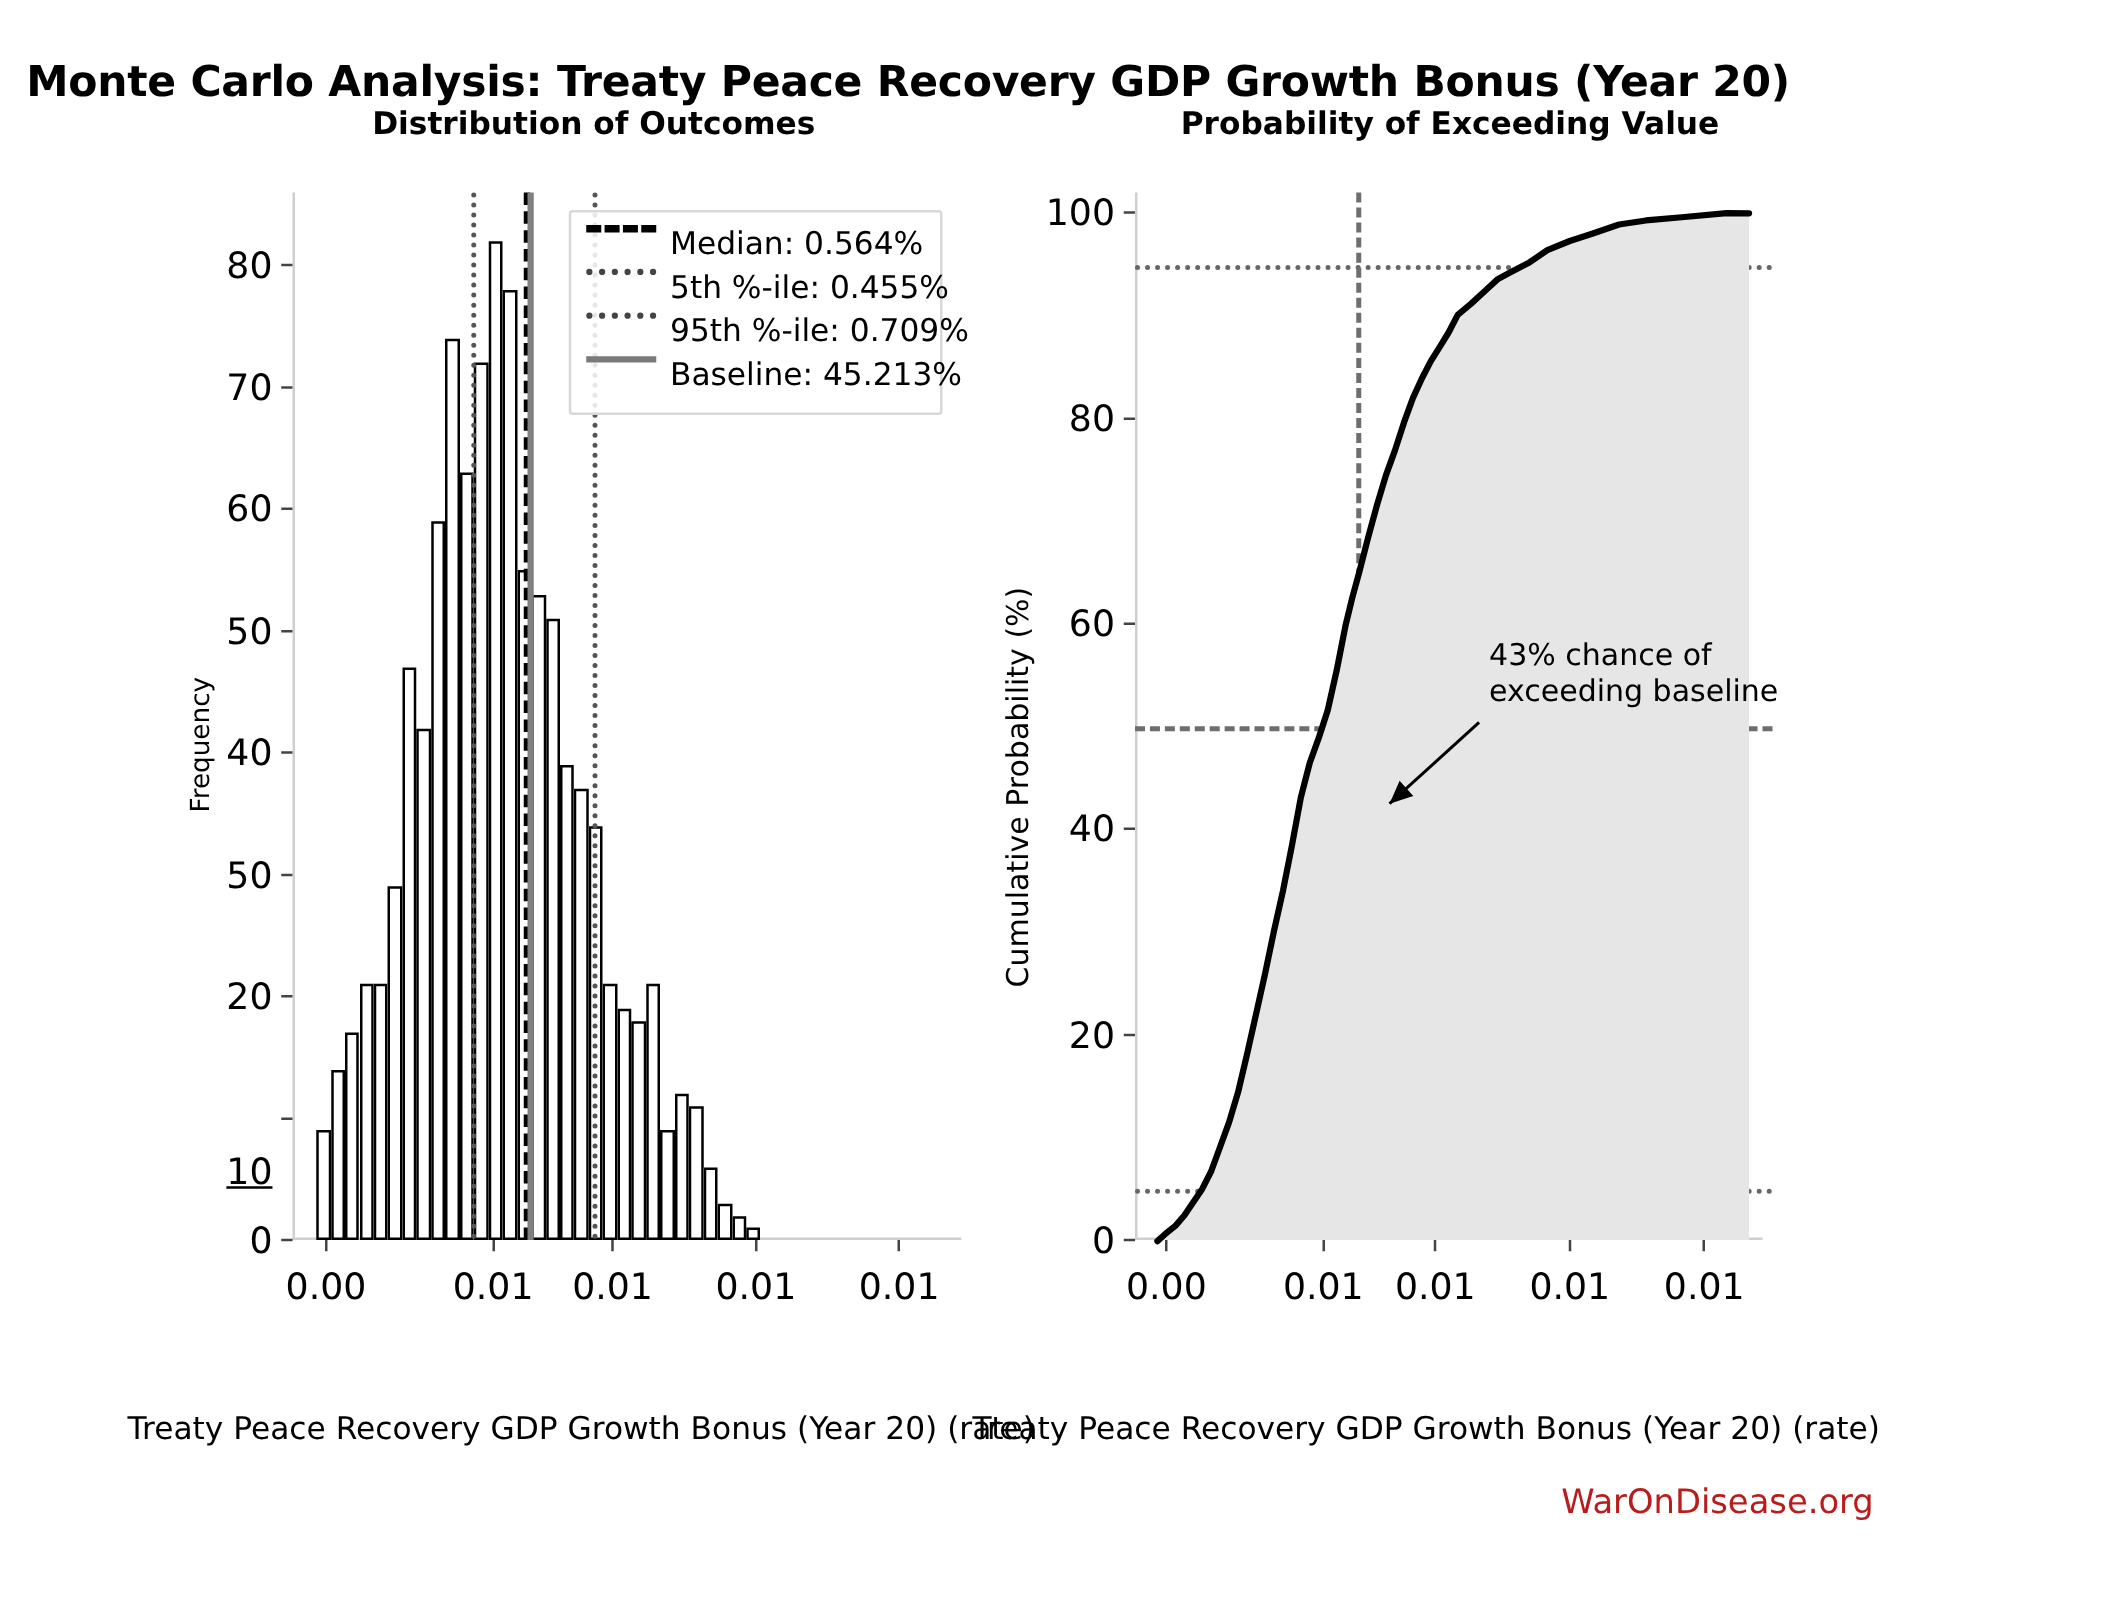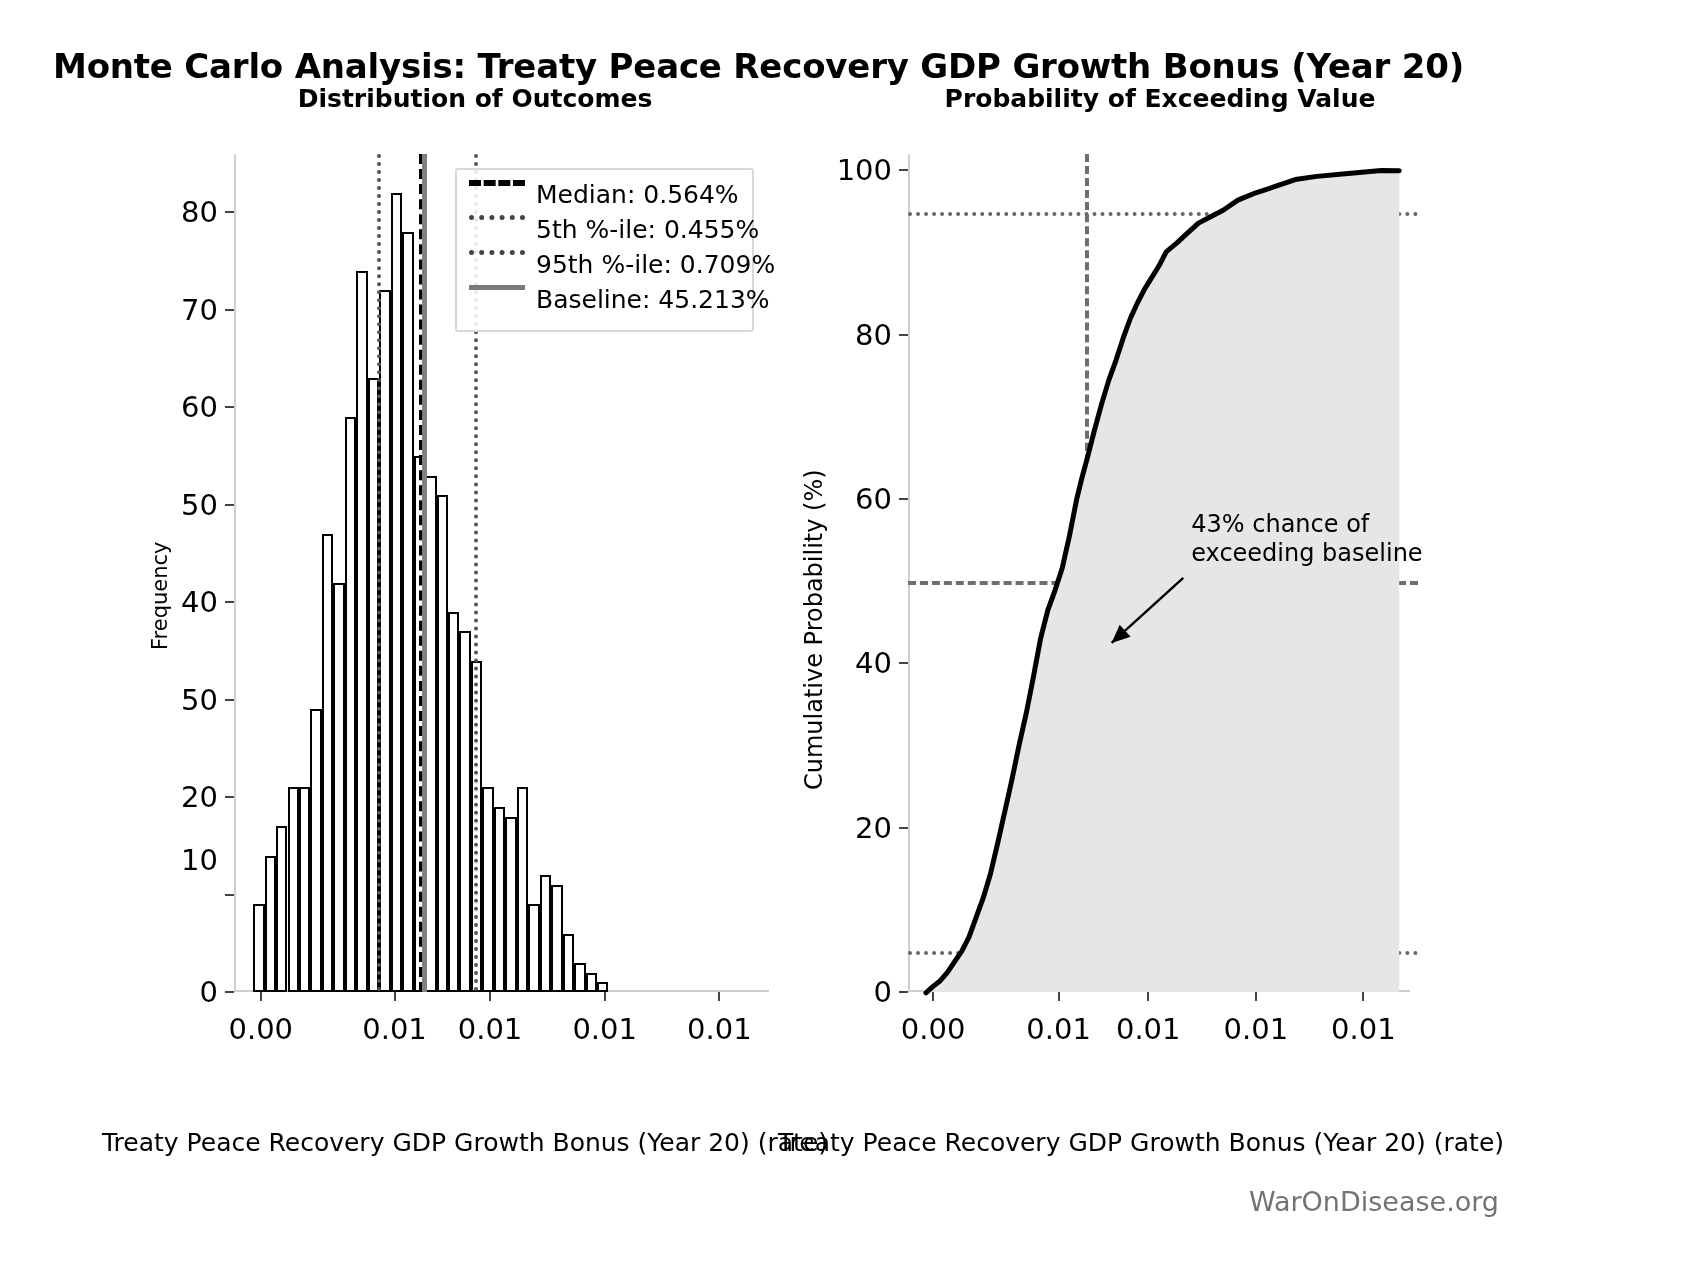--- a/index.html
+++ b/index.html
@@ -24,21 +24,20 @@
   .suptitle {
     position: absolute;
     left: 0;
     top: 46px;
     width: 1453px;
     text-align: center;
     font-size: 34px;
     font-weight: bold;
     letter-spacing: -0.2px;
     white-space: nowrap;
-    padding-left: 32px;
   }
   .axtitle {
     position: absolute;
     font-size: 25px;
     font-weight: bold;
     text-align: center;
     white-space: nowrap;
   }
   #title-left  { left: 180px; top: 84px; width: 590px; }
   #title-right { left: 860px; top: 84px; width: 600px; }
@@ -99,21 +98,21 @@
     top: 1128px;
   }
   #xlabel-left  { left: 102px; }
   #xlabel-right { left: 778px; }
 
   .watermark {
     position: absolute;
     right: 182px;
     top: 1186px;
     font-size: 27px;
-    color: #737373;
+    color: #b91c1c;
     white-space: nowrap;
   }
 
   
   .bar {
     position: absolute;
     bottom: 0;
     box-sizing: border-box;
     border: 2.4px solid #000000;
     background: #ffffff;
@@ -201,21 +200,21 @@
 
   <div class="watermark">WarOnDisease.org</div>
 
   <div class="axes" id="ax-left">
     <div class="spine-left"></div>
     <div class="spine-bottom"></div>
     <div id="left-ticks-y">
         <div class="tick-mark ytick-mark" style="top: 837px;"></div>
         <div class="ytick-label" style="top: 838px;">0</div>
         <div class="tick-mark ytick-mark" style="top: 739.558px;"></div>
-        <div class="ytick-label" style="top: 706px;">10</div>
+        <div class="ytick-label" style="top: 783px; text-decoration: underline;">10</div>
         <div class="tick-mark ytick-mark" style="top: 642.116px;"></div>
         <div class="ytick-label" style="top: 643.116px;">20</div>
         <div class="tick-mark ytick-mark" style="top: 544.674px;"></div>
         <div class="ytick-label" style="top: 545.674px;">50</div>
         <div class="tick-mark ytick-mark" style="top: 447.233px;"></div>
         <div class="ytick-label" style="top: 448.233px;">40</div>
         <div class="tick-mark ytick-mark" style="top: 349.791px;"></div>
         <div class="ytick-label" style="top: 350.791px;">50</div>
         <div class="tick-mark ytick-mark" style="top: 252.349px;"></div>
         <div class="ytick-label" style="top: 253.349px;">60</div>

